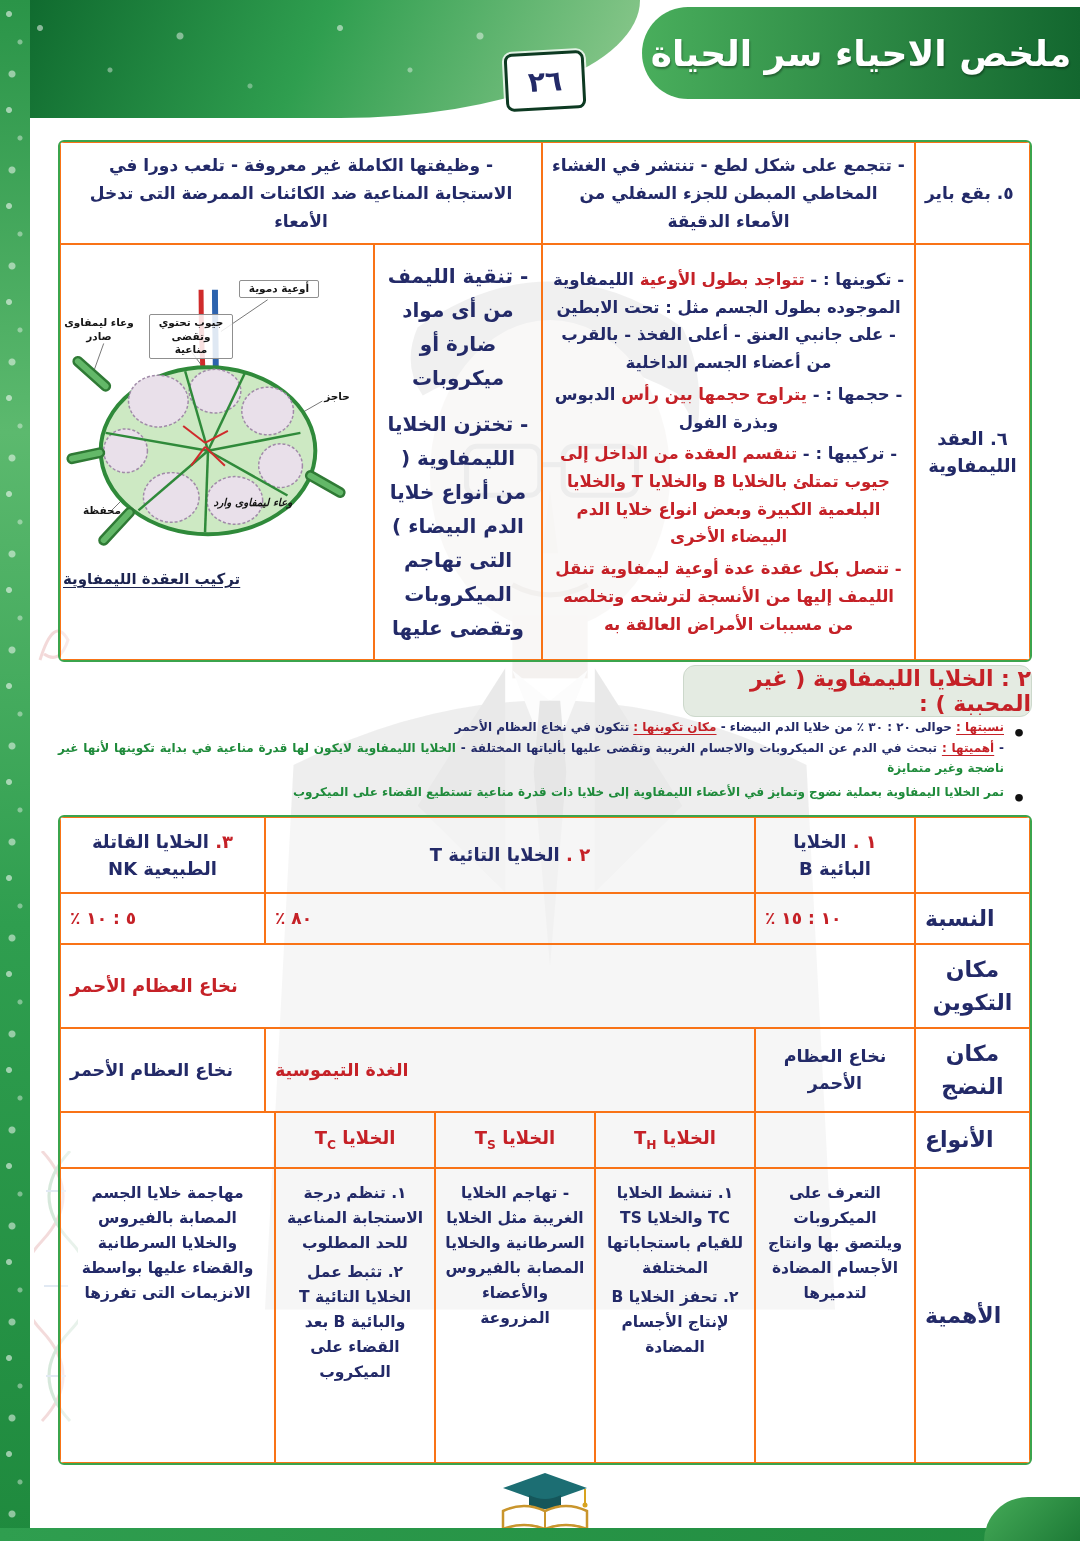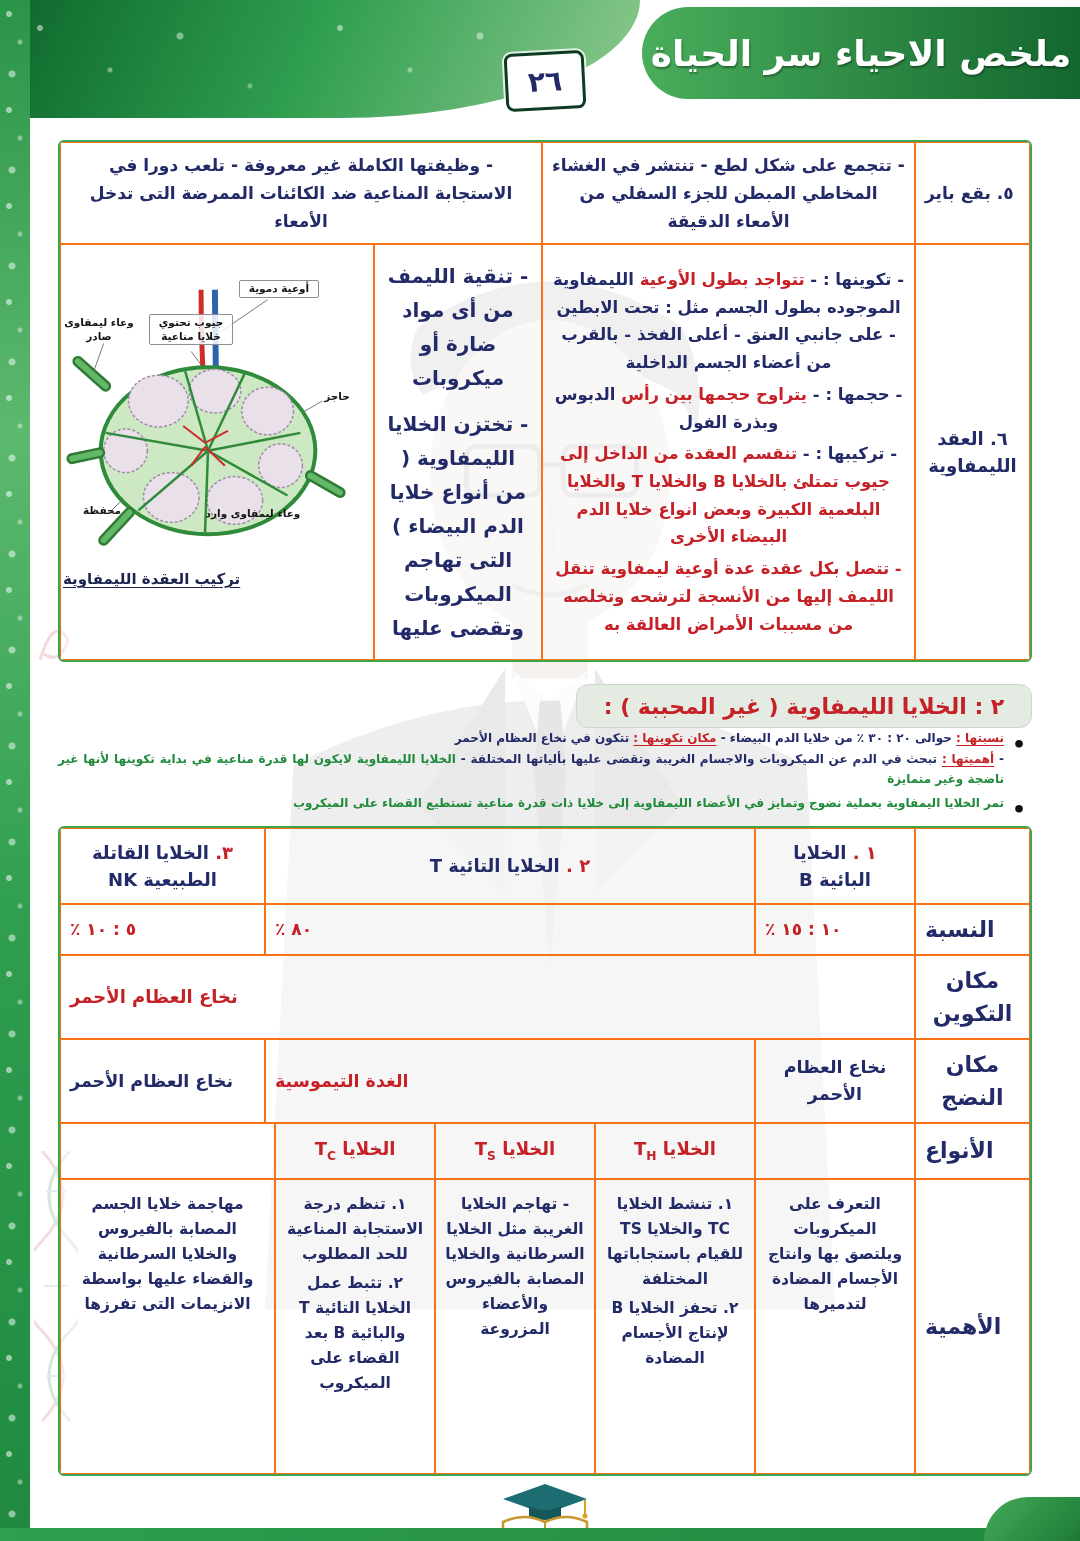--- a/index.html
+++ b/index.html
@@ -86,21 +86,21 @@
 
   .diagram { position:relative; width:295px; height:308px; direction:ltr; }
   .node-svg { position:absolute; inset:0; width:100%; height:100%; }
   .dlabel { position:absolute; font-size:10.5px; font-weight:700; color:#151515;
             text-align:center; line-height:1.3; direction:rtl; }
   .dlabel.boxed { border:1px solid #8f8f8f; background:rgba(255,255,255,.85); padding:1px 4px; border-radius:2px; }
   .diag-caption { font-size:15px; font-weight:700; color:#1c2450;
     text-decoration:underline; text-underline-offset:3px; margin-top:2px; }
 
   
-  .sec-head { width:456px; min-height:44px; margin-top:22px; background:#e4ebe2;
+  .sec-head { width:349px; min-height:44px; margin-top:3px; background:#e4ebe2;
     border:1px solid #ccd8cb; border-radius:12px; display:flex; align-items:center;
     justify-content:center; }
   .sec-head span { color:#c52127; font-size:22px; font-weight:700; }
 
   
   .bullets { margin-top:0; padding-right:4px; font-size:12px; line-height:1.7; }
   .bullet { position:relative; padding-right:24px; margin-bottom:4px; text-align:justify; }
   .bullet::before { content:"•"; position:absolute; right:2px; top:-2px; color:#111;
     font-size:22px; }
 
@@ -263,25 +263,25 @@
                 <line x1="248" y1="217" x2="278" y2="234"></line>
               </g>
               <g stroke="#63b868" stroke-width="6" stroke-linecap="round">
                 <line x1="42" y1="127" x2="14" y2="102"></line>
                 <line x1="36" y1="194" x2="8" y2="200"></line>
                 <line x1="66" y1="254" x2="40" y2="282"></line>
                 <line x1="248" y1="217" x2="278" y2="234"></line>
               </g>
             </svg>
             <div class="dlabel boxed" style="top:20px; left:176px; width:80px;">أوعية دموية</div>
-            <div class="dlabel boxed" style="top:54px; left:86px; width:84px;">جيوب تحتوي خلايا مناعية</div>
+            <div class="dlabel boxed" style="top:54px; left:86px; width:84px;">جيوب تحتوي وتقضى مناعية</div>
             <div class="dlabel" style="top:56px; left:0px; width:72px;">وعاء ليمفاوى صادر</div>
             <div class="dlabel" style="top:130px; left:254px; width:40px;">حاجز</div>
             <div class="dlabel" style="top:244px; left:12px; width:54px;">محفظة</div>
-            <div class="dlabel" style="top:247px; left:142px; width:96px;">وعاء ليمفاوى وارد</div>
+            <div class="dlabel" style="top:236px; left:142px; width:96px;font-style:italic;">وعاء ليمفاوى وارد</div>
           </div>
           <div class="diag-caption">تركيب العقدة الليمفاوية</div>
         </div>
       </div>
     </section>
 
     <div class="sec-head">
       <span>٢ : الخلايا الليمفاوية ( غير المحببة ) :</span>
     </div>
 

